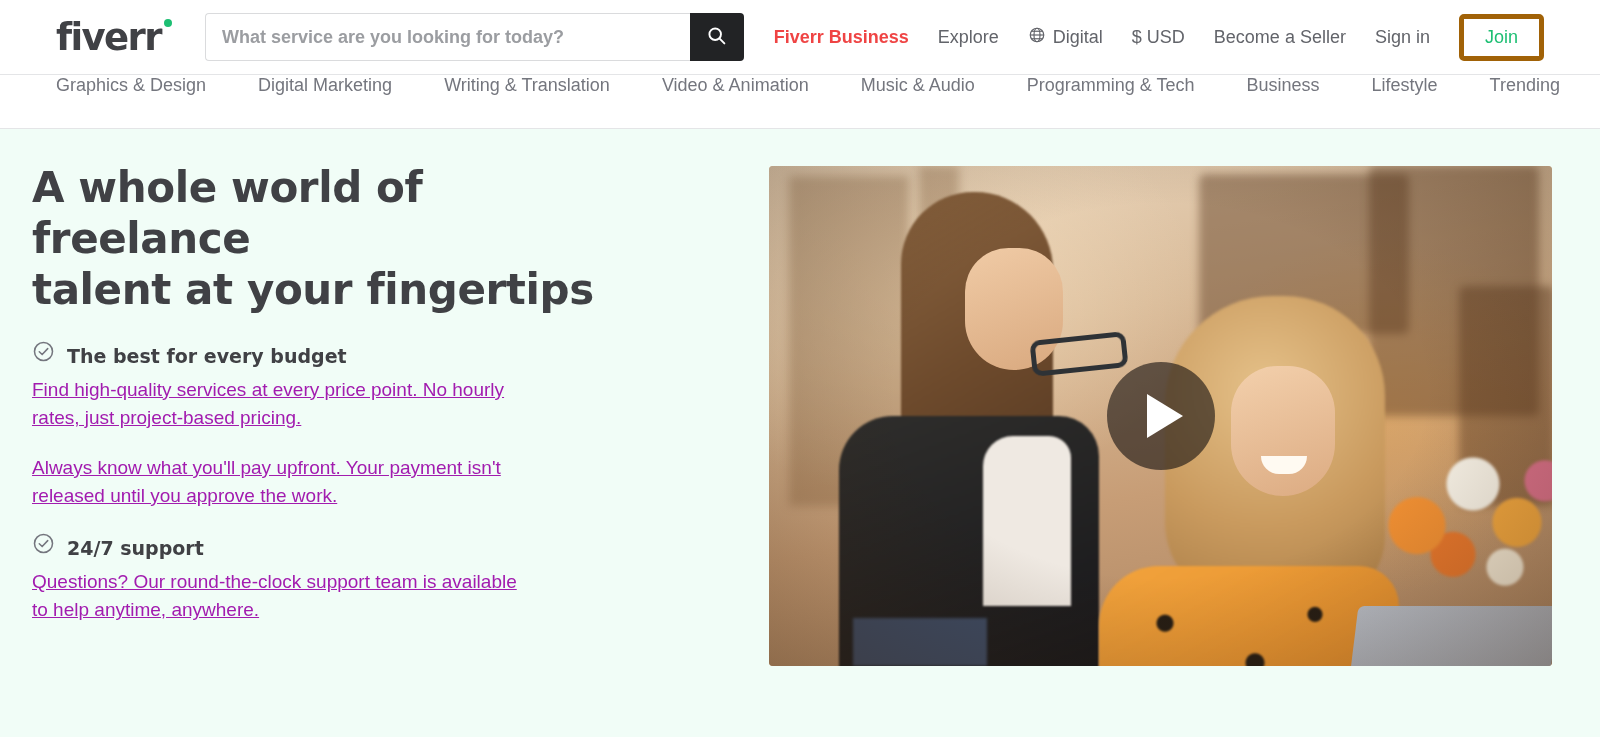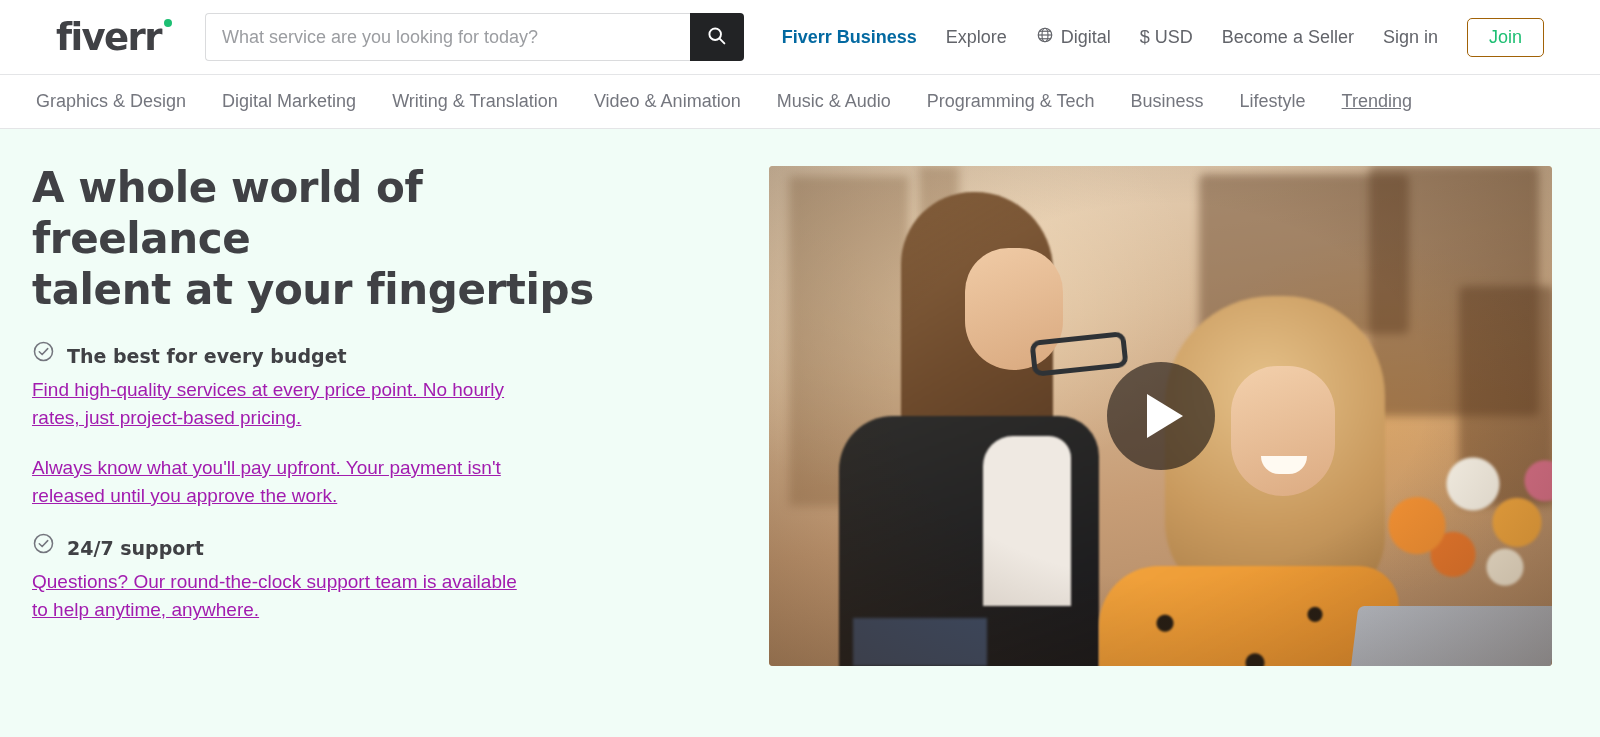--- a/index.html
+++ b/index.html
@@ -28,57 +28,57 @@
     background:#1dbf73; margin-left:3px; display:inline-block;
   }
 
   .search-wrap { display:flex; align-items:stretch; height:48px; }
   .search-input {
     width:485px; height:48px;
     border:1px solid #dadbdd; border-right:none;
     border-radius:4px 0 0 4px;
     padding:0 16px; font-size:18px; color:#62646a;
     font-family:"Liberation Sans", sans-serif;
-    outline:none; background:#fff;
+    outline:none; background:#fff;font-weight:bold;
   }
   .search-input::placeholder { color:#9b9da1; font-size:18px; }
   .search-btn {
     width:54px; height:48px; background:#222325;
     border:none; border-radius:0 4px 4px 0;
     display:flex; align-items:center; justify-content:center;
     cursor:pointer;
   }
 
   .nav-right { margin-left:auto; display:flex; align-items:center; gap:0; }
   .nav-right > * { margin-left:29px; }
   .nav-link {
     font-size:18px; color:#62646a; text-decoration:none;
     white-space:nowrap; cursor:pointer;
   }
-  .nav-link.biz { color:#0369a1; font-weight:700; }
+  .nav-link.biz { color:#ef4444; font-weight:700; }
   .lang { display:flex; align-items:center; gap:7px; cursor:pointer; }
   .join-btn {
-    border:1px solid #a16207; color:#1dbf73; background:transparent;
+    border:5px solid #a16207; color:#1dbf73; background:transparent;
     font-size:18px; padding:8px 21px; border-radius:5px;
     cursor:pointer; font-family:"Liberation Sans", sans-serif;
     white-space:nowrap;
   }
 
   
   .catnav {
     height:54px; background:#fff;
-    display:flex; align-items:center;
-    padding:0 36px; gap:0;
+    display:flex; align-items:flex-start;
+    padding:0 56px; gap:16px;
     border-bottom:1px solid #e4e5e7;
   }
   .cat-item {
     font-size:18px; color:#74767e; cursor:pointer;
     white-space:nowrap; margin-right:36px;
   }
-  .cat-item:last-child { margin-right:0;text-decoration:underline; }
+  .cat-item:last-child { margin-right:0; }
 
   
   .hero {
     height:656px; background:#f1fdf7;
     display:flex; padding:33px 48px 0 32px;
     position:relative;
   }
   .hero-left { width:620px; flex:none; }
   .hero-title {
     font-size:42px; line-height:1.22; font-weight:700;

